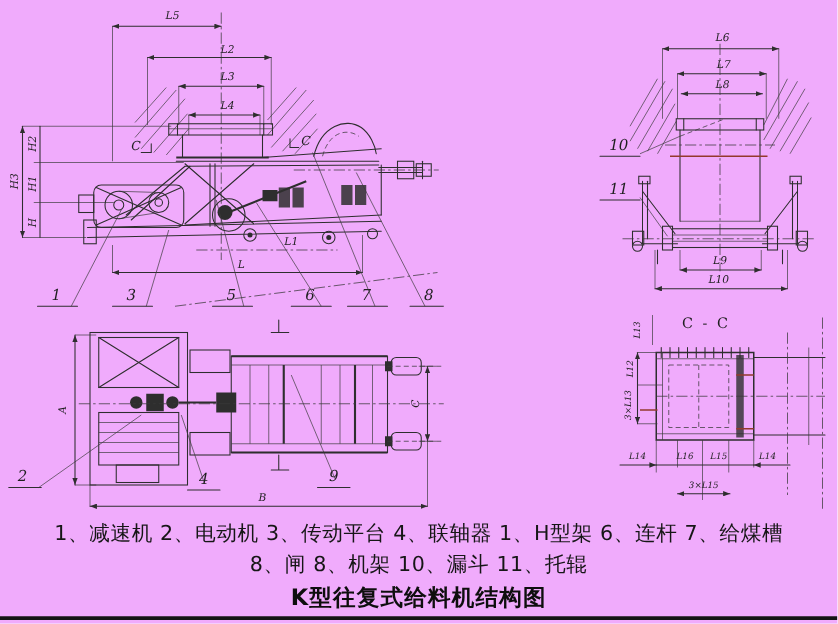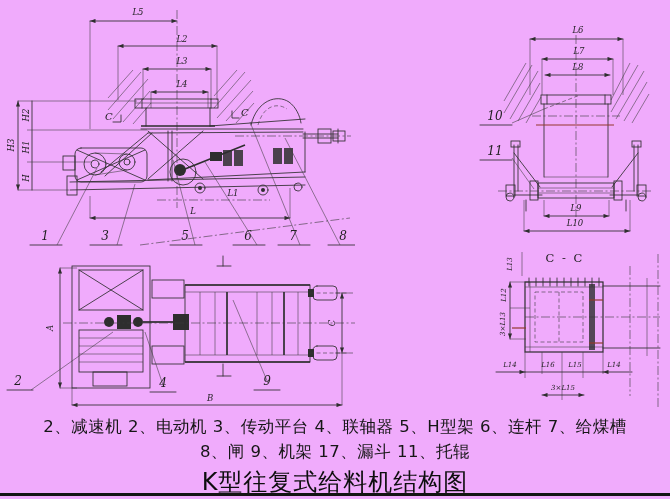--- a/index.html
+++ b/index.html
@@ -17,21 +17,21 @@
   text{fill:#1f1f1f;font-family:"DejaVu Serif",serif;}
   .dim{font-size:8.5px;font-style:italic;}
   .dimS{font-size:7px;font-style:italic;}
   .co{font-size:12px;font-style:italic;}
   .sec{font-size:10px;font-style:italic;}
   .secT{font-size:11.5px;letter-spacing:2px;}
   
   .legend{position:absolute;left:0;width:670px;text-align:center;color:#161616;
           font-size:16.5px;letter-spacing:.5px;white-space:nowrap;}
   .title{position:absolute;left:0;width:670px;text-align:center;color:#0e0e0e;
-         font-size:24px;font-weight:normal;letter-spacing:1px;}
+         font-size:18px;font-weight:bold;letter-spacing:1px;}
   .bottom-rule{position:absolute;left:0;top:493px;width:670px;height:3px;background:#141414;}
 </style>
 </head>
 <body>
 
 <div id="canvas">
 
   <svg class="view" style="left:5px;top:2px" width="350" height="250" viewBox="0 0 350 250">
     <defs>
       <marker id="a1" markerWidth="7" markerHeight="5" refX="6.5" refY="2.5" orient="auto-start-reverse">
@@ -409,18 +409,18 @@
       <line class="ln" x1="141" y1="126" x2="170" y2="126" marker-start="url(#a4)"></line>
       <text class="dimS" x="48" y="121" text-anchor="middle">L14</text>
       <text class="dimS" x="86" y="121" text-anchor="middle">L16</text>
       <text class="dimS" x="113" y="121" text-anchor="middle">L15</text>
       <text class="dimS" x="152" y="121" text-anchor="middle">L14</text>
       <line class="ln" x1="80" y1="149" x2="122" y2="149" marker-start="url(#a4)" marker-end="url(#a4)"></line>
       <text class="dimS" x="101" y="144" text-anchor="middle">3×L15</text>
     </g>
   </svg>
 
-  <div class="legend" style="top:416px">2、减速机 2、电动机 3、传动平台 4、联轴器 5、H型架 6、连杆 7、给煤槽</div>
-  <div class="legend" style="top:441px">8、闸 9、机架 17、漏斗 11、托辊</div>
+  <div class="legend" style="top:416px">1、减速机 2、电动机 3、传动平台 4、联轴器 1、H型架 6、连杆 7、给煤槽</div>
+  <div class="legend" style="top:441px">8、闸 8、机架 10、漏斗 11、托辊</div>
   <div class="title" style="top:466px">K型往复式给料机结构图</div>
   <div class="bottom-rule"></div>
 
 </div>
 
 </body></html>

